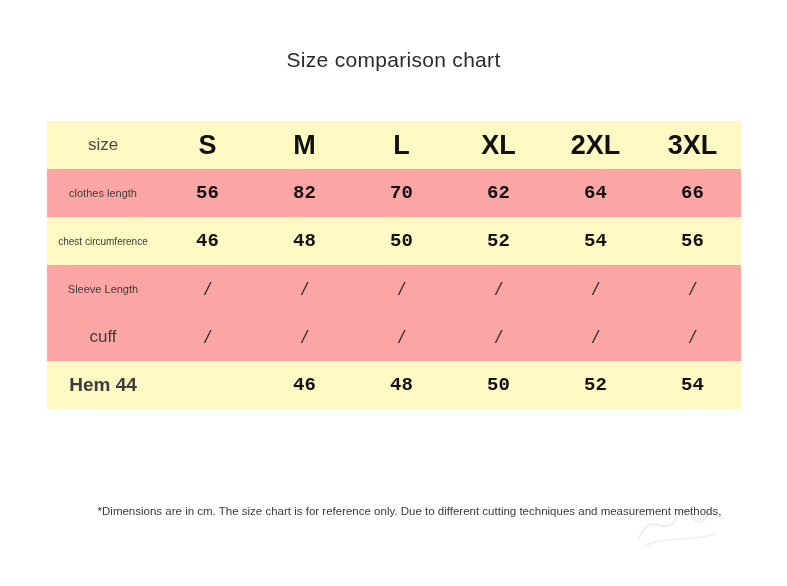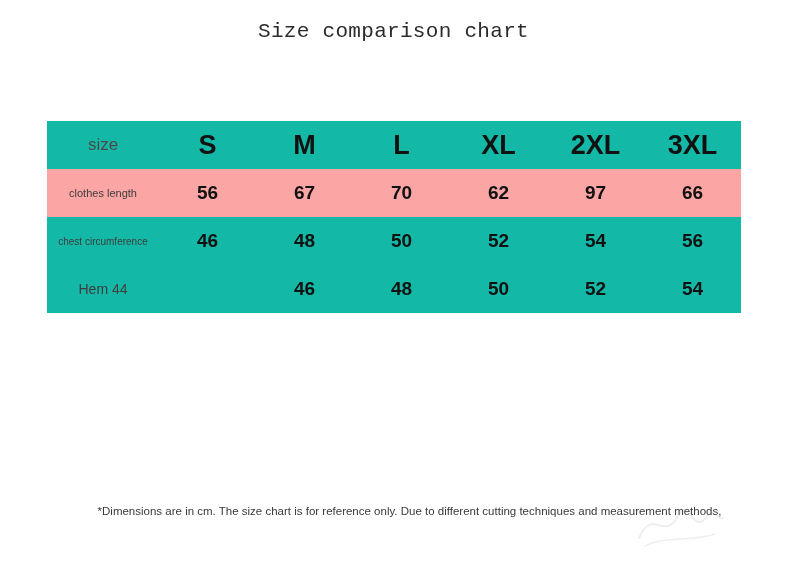--- a/index.html
+++ b/index.html
@@ -19,23 +19,22 @@
     width: 787px;
     height: 586px;
     position: relative;
     box-sizing: border-box;
   }
   .chart-title {
     text-align: center;
     font-size: 21px;
     color: #2b2b2b;
     letter-spacing: 0.3px;
-    padding-top: 20px;
+    padding-top: 48px;
     font-weight: 400;
-    font-family: Liberation Mono, monospace;
   }
   .table-wrap {
     position: absolute;
     left: 47px;
     top: 121px;
     width: 694px;
   }
   table.size-table {
     width: 694px;
     border-collapse: collapse;
@@ -43,21 +42,21 @@
   }
   table.size-table tr {
     height: 48px;
   }
   table.size-table td {
     text-align: center;
     vertical-align: middle;
     padding: 0;
     border: none;
   }
-  .row-odd  { background: #14b8a6; }
+  .row-odd  { background: #fef9c3; }
   .row-even { background: #fca5a5; }
 
   
   .hdr-label {
     font-size: 17px;
     color: #4a4a4a;
     font-weight: 400;
   }
   .hdr-size {
     font-size: 27px;
@@ -65,26 +64,27 @@
     color: #111111;
   }
   
   .lbl {
     color: #3d3d3d;
     font-weight: 400;
   }
   .lbl-s11 { font-size: 11px; }
   .lbl-s9  { font-size: 10px; }
   .lbl-s17 { font-size: 17px; }
-  .lbl-s15 { font-size: 14px; }
+  .lbl-s15 { font-size: 19px; font-weight: bold; }
   
   .val {
     font-size: 19px;
     font-weight: 700;
     color: #111111;
+    font-family: Liberation Mono, monospace;
   }
   .val-slash {
     font-size: 19px;
     font-weight: 400;
     color: #333333;
     font-style: italic;
   }
   .col-label { width: 112px; }
   .col-v { width: 97px; }
 
@@ -125,39 +125,57 @@
         <td class="col-v hdr-size">M</td>
         <td class="col-v hdr-size">L</td>
         <td class="col-v hdr-size">XL</td>
         <td class="col-v hdr-size">2XL</td>
         <td class="col-v hdr-size">3XL</td>
       </tr>
 
       <tr class="row-even">
         <td class="col-label lbl lbl-s11">clothes length</td>
         <td class="col-v val">56</td>
-        <td class="col-v val">67</td>
+        <td class="col-v val">82</td>
         <td class="col-v val">70</td>
         <td class="col-v val">62</td>
-        <td class="col-v val">97</td>
+        <td class="col-v val">64</td>
         <td class="col-v val">66</td>
       </tr>
 
       <tr class="row-odd">
         <td class="col-label lbl lbl-s9">chest circumference</td>
         <td class="col-v val">46</td>
         <td class="col-v val">48</td>
         <td class="col-v val">50</td>
         <td class="col-v val">52</td>
         <td class="col-v val">54</td>
         <td class="col-v val">56</td>
       </tr>
 
+      <tr class="row-even">
+        <td class="col-label lbl lbl-s11">Sleeve Length</td>
+        <td class="col-v val-slash">/</td>
+        <td class="col-v val-slash">/</td>
+        <td class="col-v val-slash">/</td>
+        <td class="col-v val-slash">/</td>
+        <td class="col-v val-slash">/</td>
+        <td class="col-v val-slash">/</td>
+      </tr>
 
 
+      <tr class="row-even">
+        <td class="col-label lbl lbl-s17">cuff</td>
+        <td class="col-v val-slash">/</td>
+        <td class="col-v val-slash">/</td>
+        <td class="col-v val-slash">/</td>
+        <td class="col-v val-slash">/</td>
+        <td class="col-v val-slash">/</td>
+        <td class="col-v val-slash">/</td>
+      </tr>
 
       <tr class="row-odd">
         <td class="col-label lbl lbl-s15">Hem 44</td>
         <td class="col-v val"></td>
         <td class="col-v val">46</td>
         <td class="col-v val">48</td>
         <td class="col-v val">50</td>
         <td class="col-v val">52</td>
         <td class="col-v val">54</td>
       </tr>

